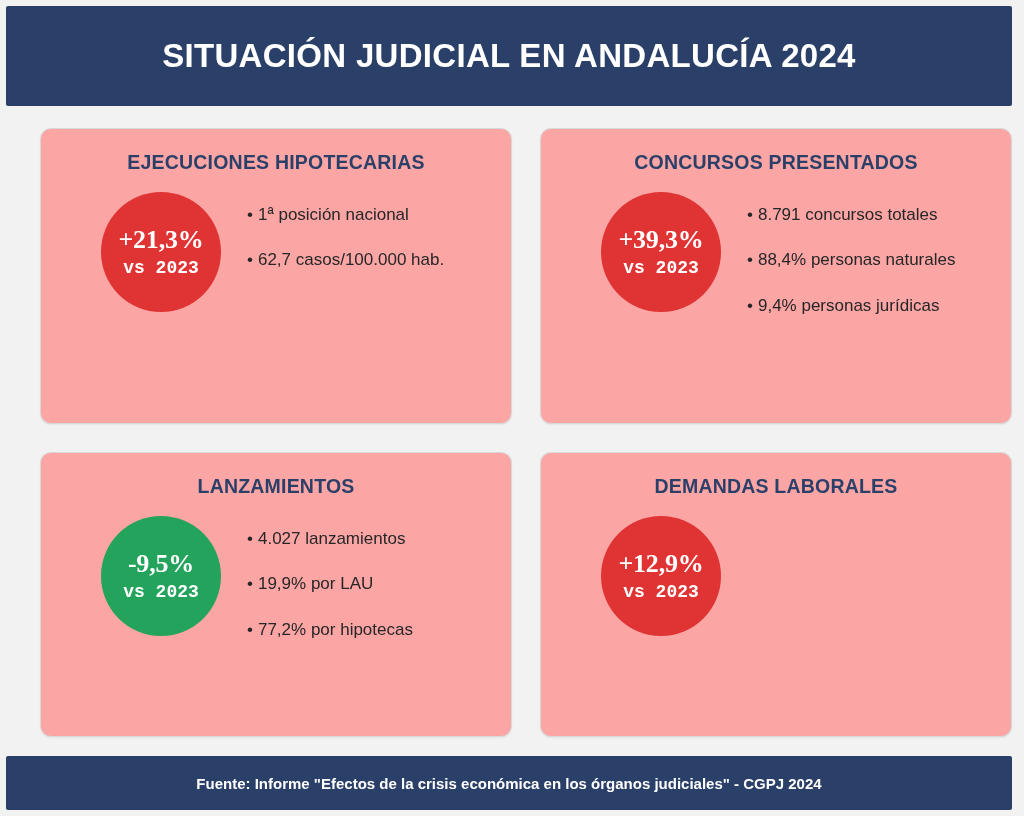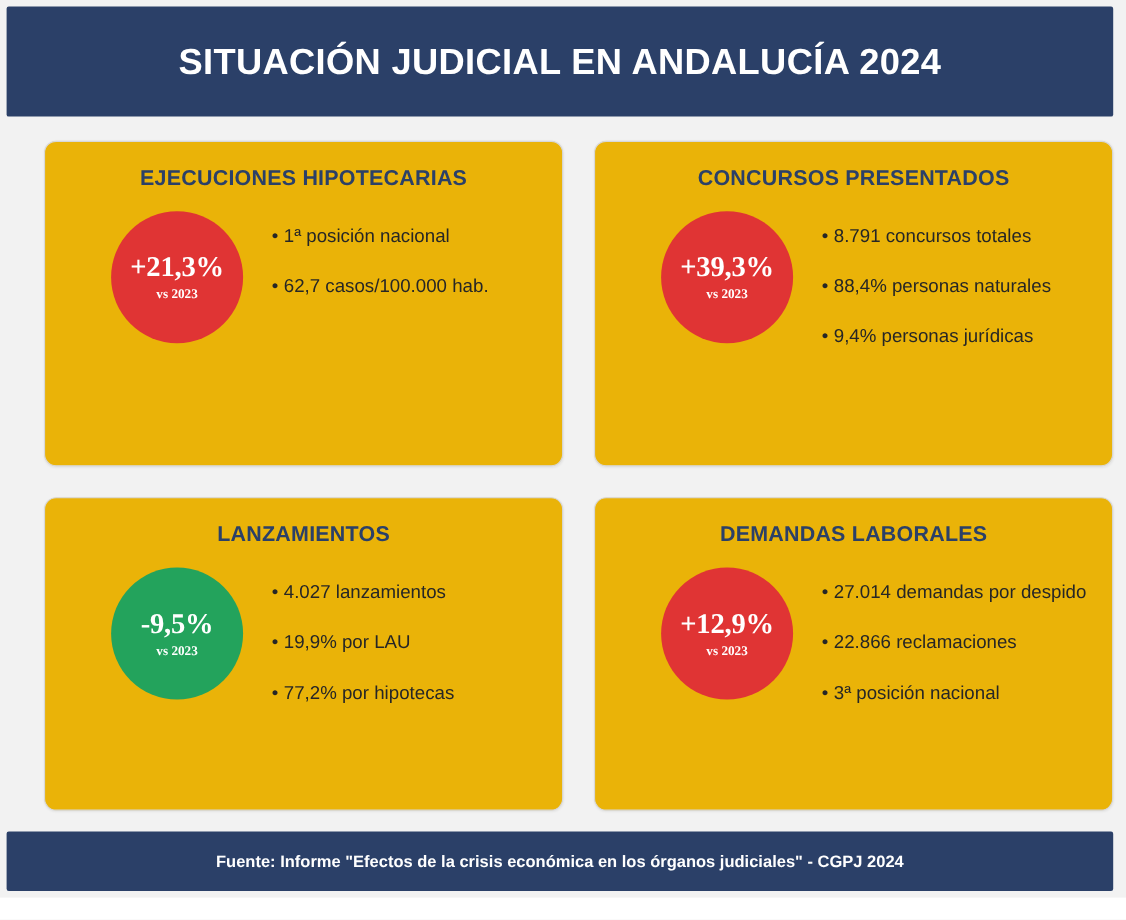--- a/index.html
+++ b/index.html
@@ -55,21 +55,21 @@
   }
   .cards-grid {
     display: grid;
     grid-template-columns: 472px 472px;
     grid-template-rows: 296px 285px;
     column-gap: 28px;
     row-gap: 28px;
   }
 
   .card {
-    background: #eab308;
+    background: #fca5a5;
     border: 1px solid #d8d8d8;
     border-radius: 11px;
     box-sizing: border-box;
     padding: 22px 18px 18px 18px;
     box-shadow: 0 1px 2px rgba(0,0,0,0.06);
     overflow: visible;
     position: relative;
   }
 
   .card-title {
@@ -107,24 +107,24 @@
   .stat-value {
     color: #ffffff;
     font-size: 26px;
     font-weight: bold;
     line-height: 1.05;
     letter-spacing: -0.2px;
     font-family: Liberation Serif, serif;
   }
   .stat-sub {
     color: #ffffff;
-    font-size: 12px;
+    font-size: 18px;
     font-weight: bold;
     margin-top: 4px;
-    font-family: Liberation Serif, serif;
+    font-family: Liberation Mono, monospace;
   }
 
   .bullets {
     list-style: none;
     margin: 14px 0 0 0;
     padding: 0;
     flex: 1 1 auto;
   }
   .bullets li {
     color: #262626;
@@ -217,25 +217,20 @@
         </div>
       </div>
 
       <div class="card">
         <div class="card-title">DEMANDAS LABORALES</div>
         <div class="card-body">
           <div class="stat-circle red">
             <div class="stat-value">+12,9%</div>
             <div class="stat-sub">vs 2023</div>
           </div>
-          <ul class="bullets">
-            <li><span class="bullet-dot">•</span><span>27.014 demandas por despido</span></li>
-            <li><span class="bullet-dot">•</span><span>22.866 reclamaciones</span></li>
-            <li><span class="bullet-dot">•</span><span>3ª posición nacional</span></li>
-          </ul>
         </div>
       </div>
 
     </div>
   </div>
 
   <div class="footer-bar">
     <div class="footer-text">Fuente: Informe "Efectos de la crisis económica en los órganos judiciales" - CGPJ 2024</div>
   </div>
 

